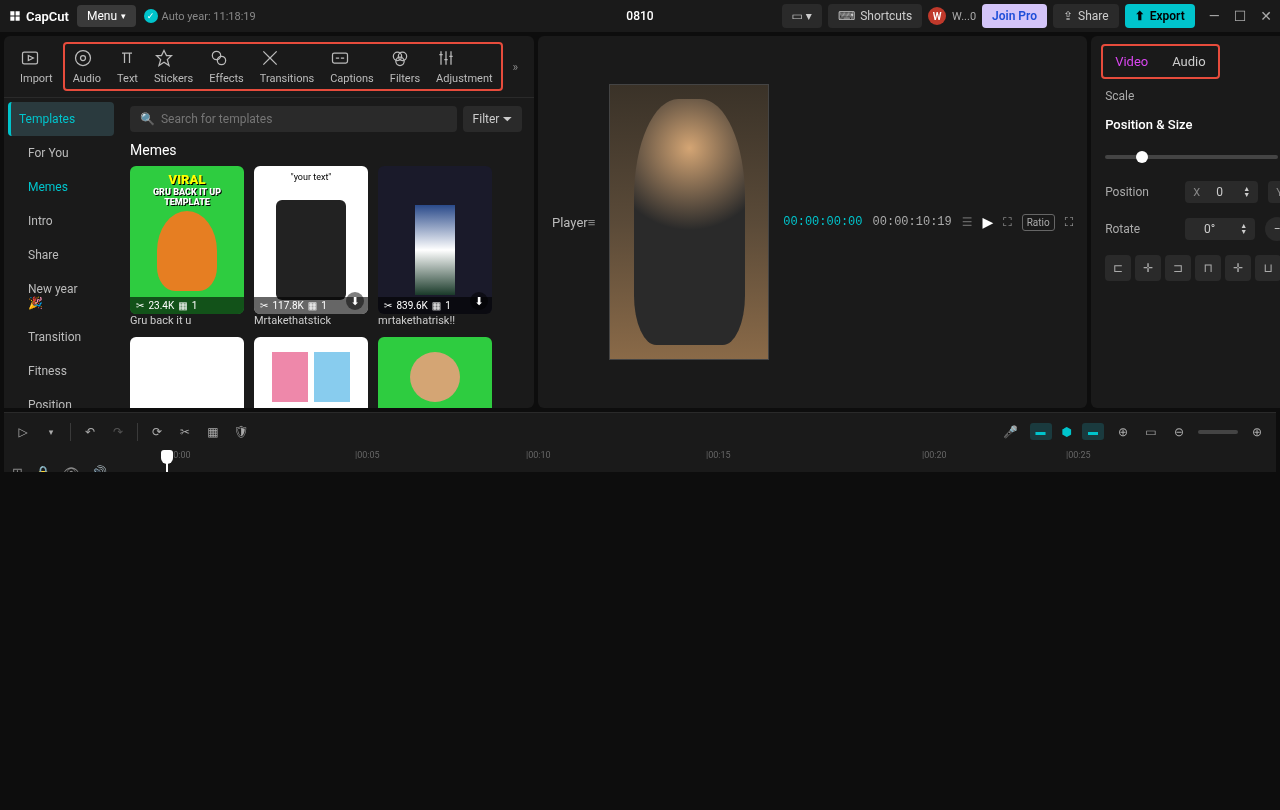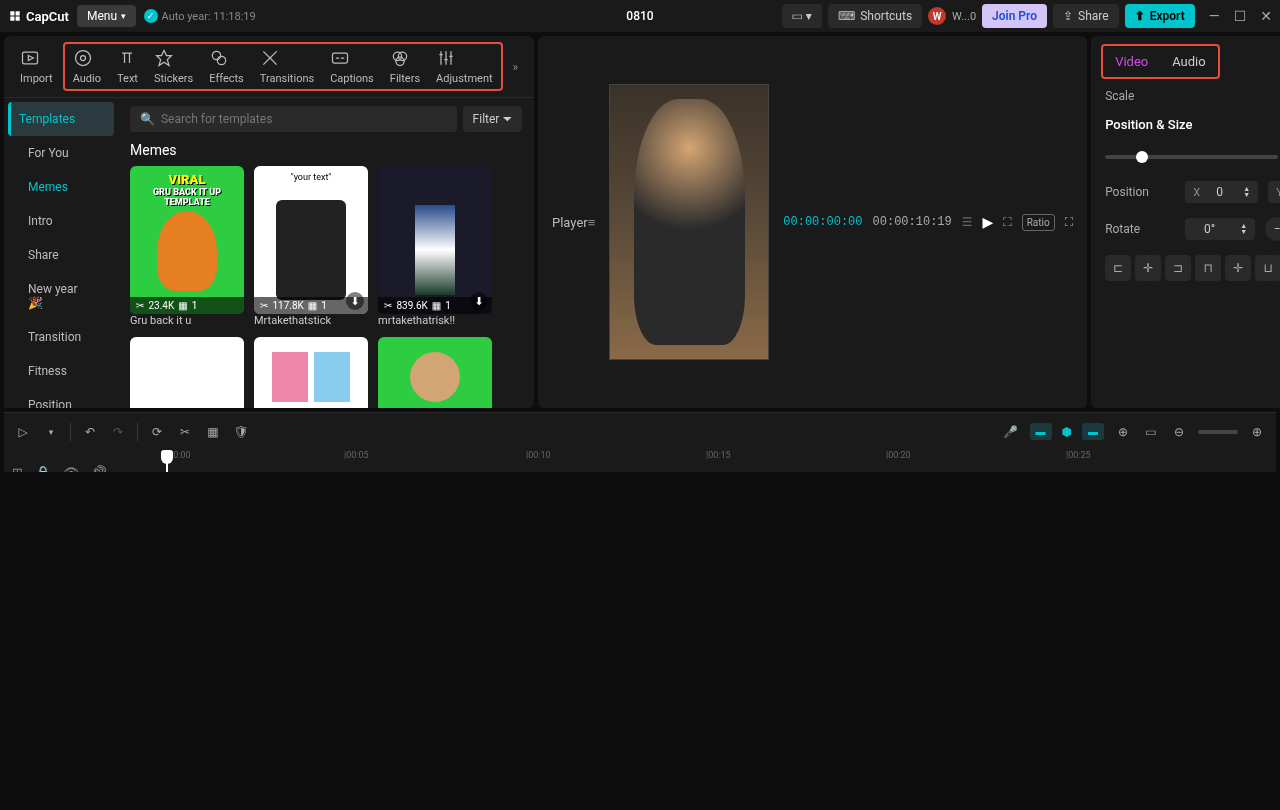--- a/index.html
+++ b/index.html
@@ -404,24 +404,24 @@
     <span class="tl-ic">▭</span>
     <span class="tl-ic">⊖</span>
     <div class="zoom-slider"></div>
     <span class="tl-ic">⊕</span>
   </div>
 </div>
 
 <div class="timeline">
   <div class="ruler">
     <span class="ruler-mark" style="left:162px">|<span>00:00</span></span>
-    <span class="ruler-mark" style="left:340px">|<span>00:05</span></span>
+    <span class="ruler-mark" style="left:351px">|<span>00:05</span></span>
     <span class="ruler-mark" style="left:522px">|<span>00:10</span></span>
     <span class="ruler-mark" style="left:702px">|<span>00:15</span></span>
-    <span class="ruler-mark" style="left:882px">|<span>00:20</span></span>
+    <span class="ruler-mark" style="left:918px">|<span>00:20</span></span>
     <span class="ruler-mark" style="left:1062px">|<span>00:25</span></span>
   </div>
   <div class="playhead"></div>
   <div class="tl-left">
     <div class="tl-left-row">
       <span>⊞</span>
       <span>🔒</span>
       <span>👁</span>
       <span>🔊</span>
       <span>⋯</span>

